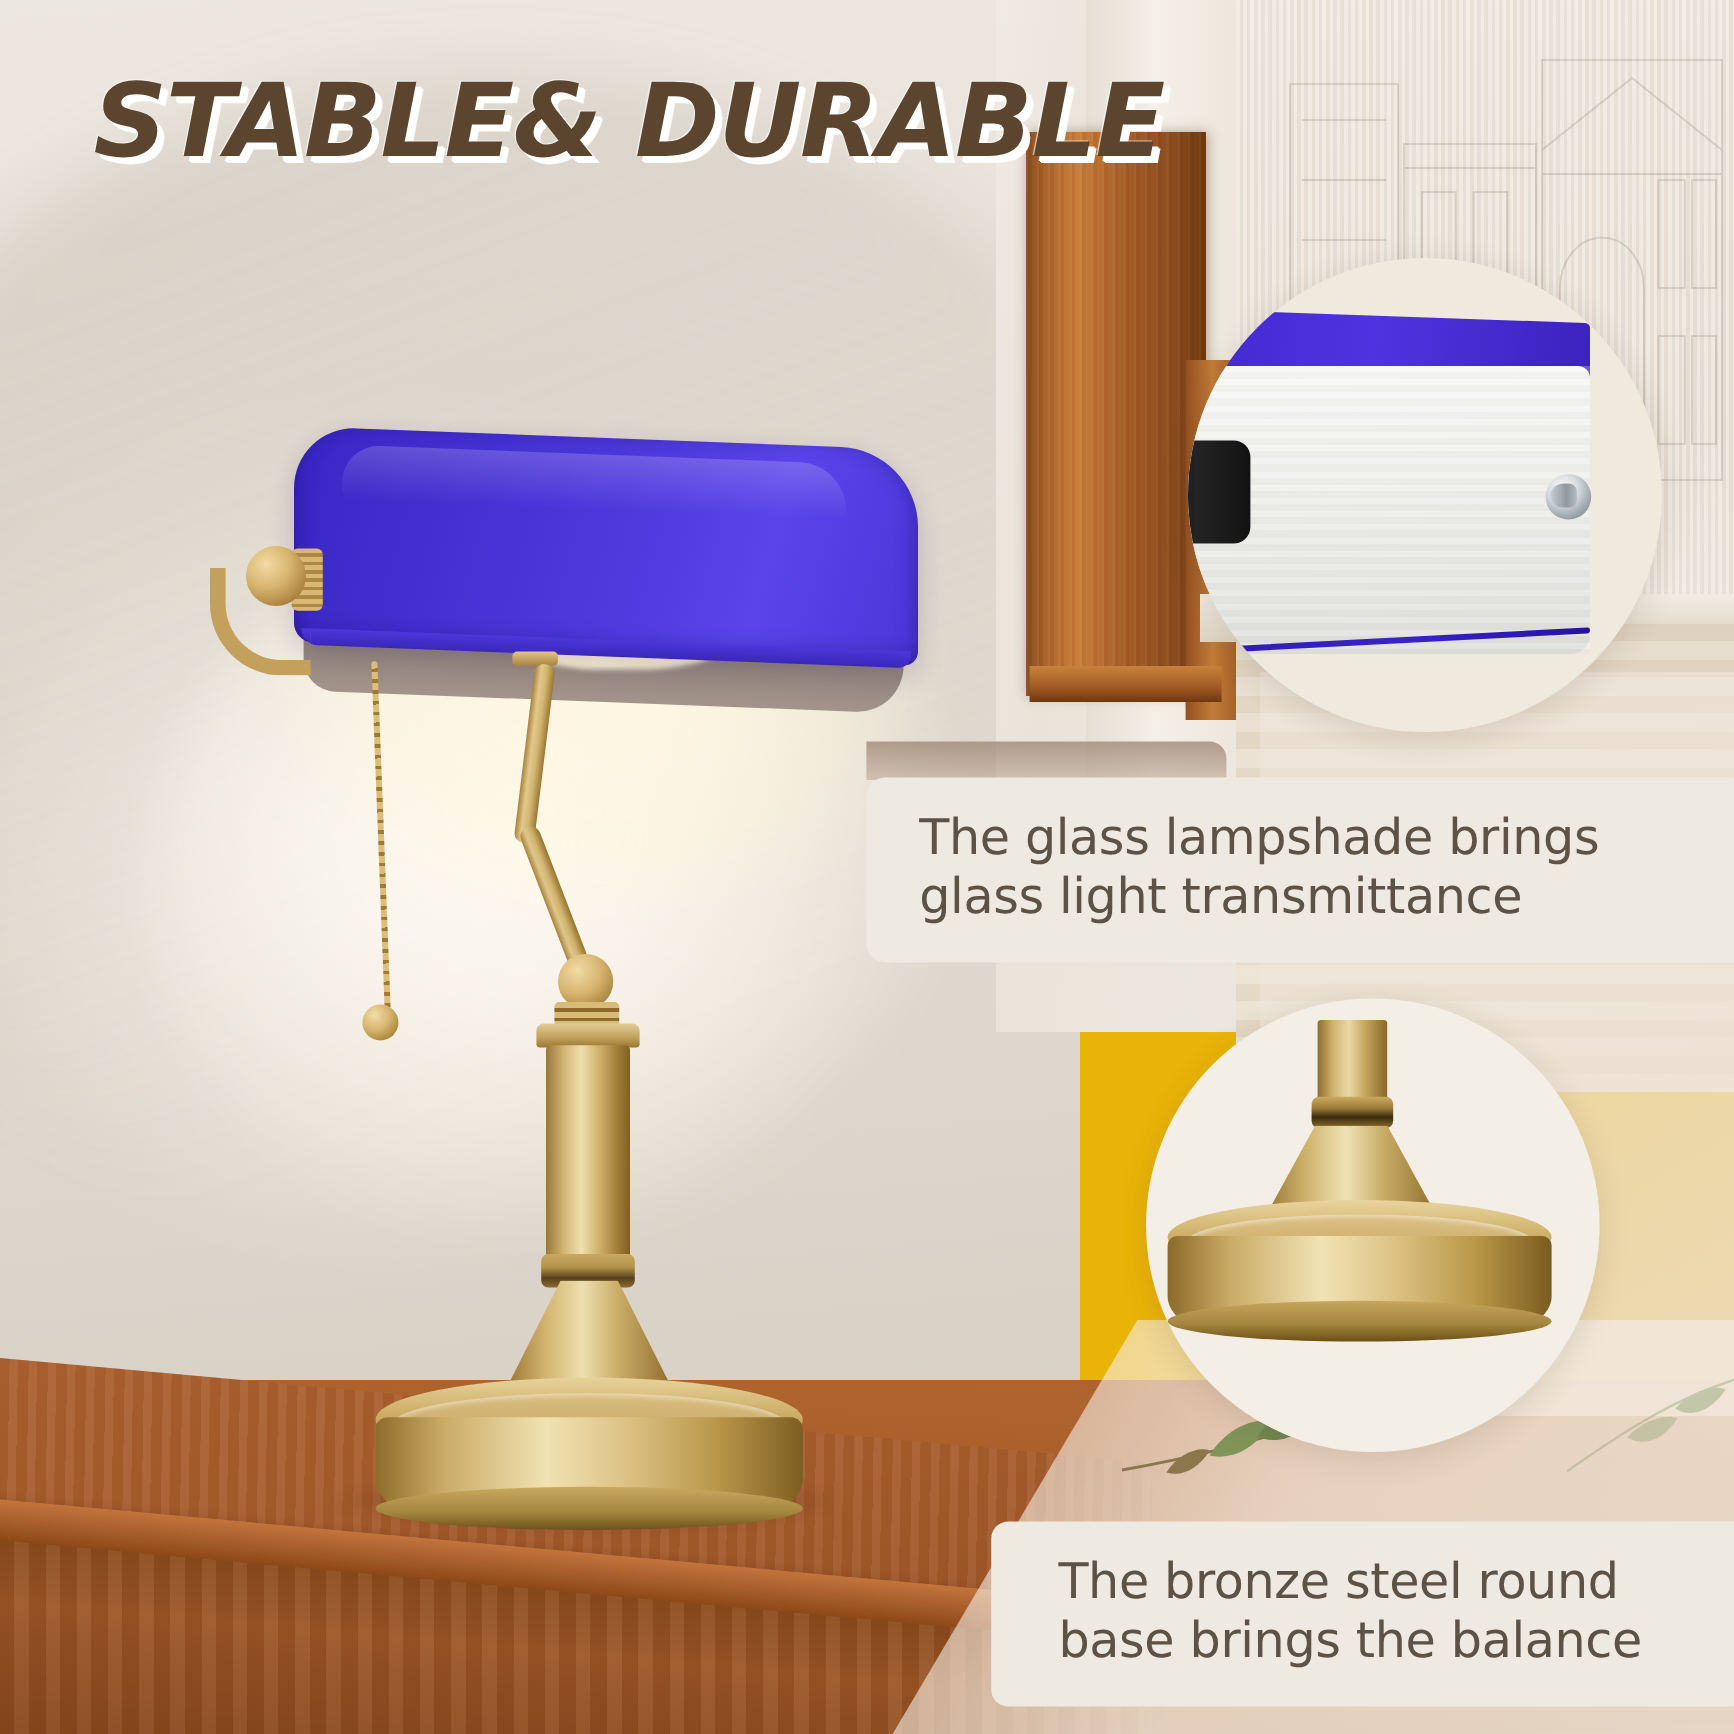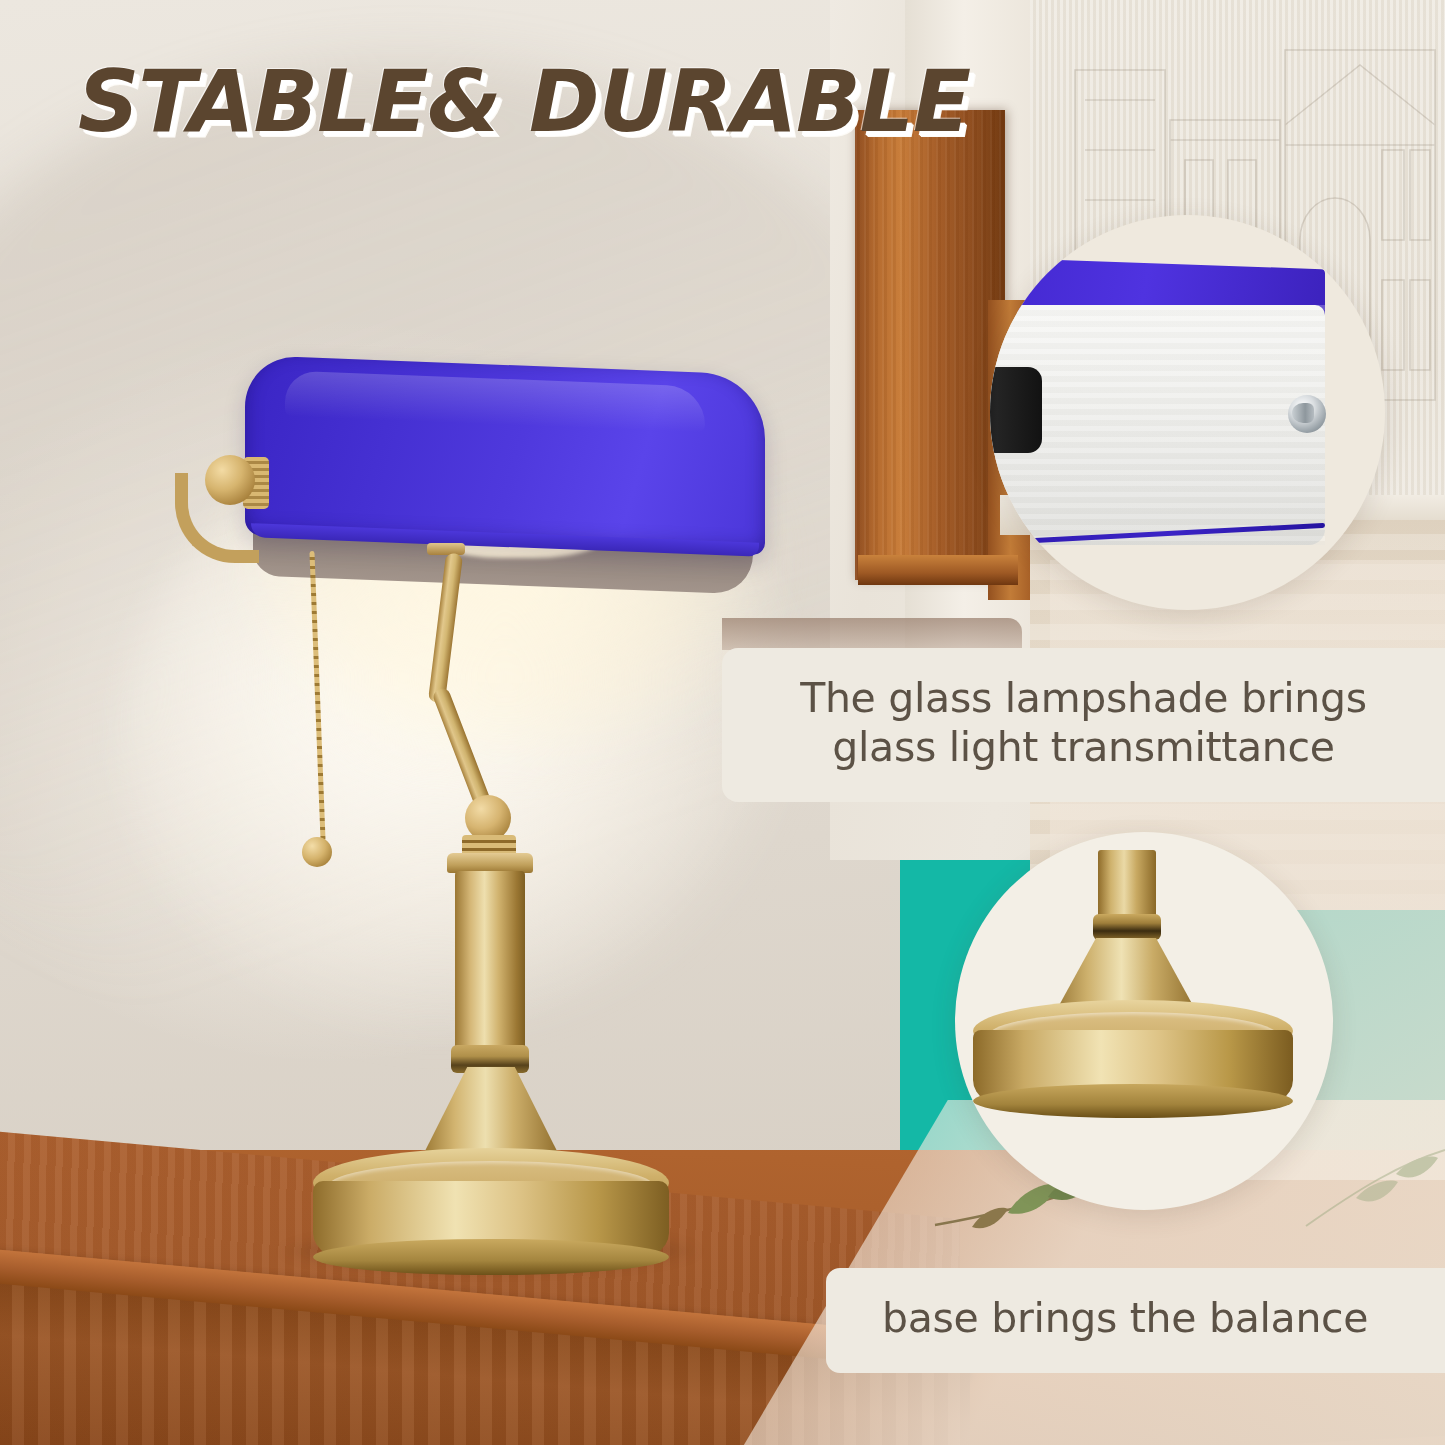--- a/index.html
+++ b/index.html
@@ -3,21 +3,21 @@
 <meta charset="utf-8">
 <style>
   * { margin:0; padding:0; box-sizing:border-box; }
   html,body { width:1445px; height:1445px; overflow:hidden; background:#e9e4dc; }
   body { font-family:"Liberation Sans", sans-serif; }
 
   #stage {
     position:relative;
     width:1445px; height:1445px;
     overflow:hidden;
-    background:#14b8a6;
+    background:#eab308;
   }
 
   
   .scene { position:absolute; inset:0; }
 
   
   .wall {
     position:absolute; left:0; top:0; width:900px; height:1215px;
     background:
       radial-gradient(ellipse 620px 520px at 330px 690px, rgba(255,253,248,.85) 0%, rgba(255,250,242,.35) 45%, rgba(255,250,242,0) 72%),
@@ -399,21 +399,21 @@
   }
 
   .caption-box {
     position:absolute;
     background:#eeeae1;
     color:#5c5246;
     font-family:"DejaVu Sans", sans-serif;
     font-size:41px;
     line-height:1.2;
     letter-spacing:-.3px;
-    text-align:center;
+    text-align:left;
     padding:26px 44px 30px 44px;
   }
   #caption-1 {
     left:722px; top:648px; width:723px;
     border-radius:16px 0 0 16px;
   }
   #caption-2 {
     left:826px; top:1268px; width:619px;
     border-radius:14px 0 0 14px;
     text-align:left;
@@ -554,16 +554,17 @@
   <div class="headline">STABLE&amp; DURABLE</div>
 
   <div class="cap1-tab"></div>
 
   <div class="caption-box" id="caption-1">
     <span class="caption-line">The glass lampshade brings</span>
     <span class="caption-line">glass light transmittance</span>
   </div>
 
   <div class="caption-box" id="caption-2">
+    <span class="caption-line">The bronze steel round</span>
     <span class="caption-line">base brings the balance</span>
   </div>
 
 </div>
 
 </body></html>

